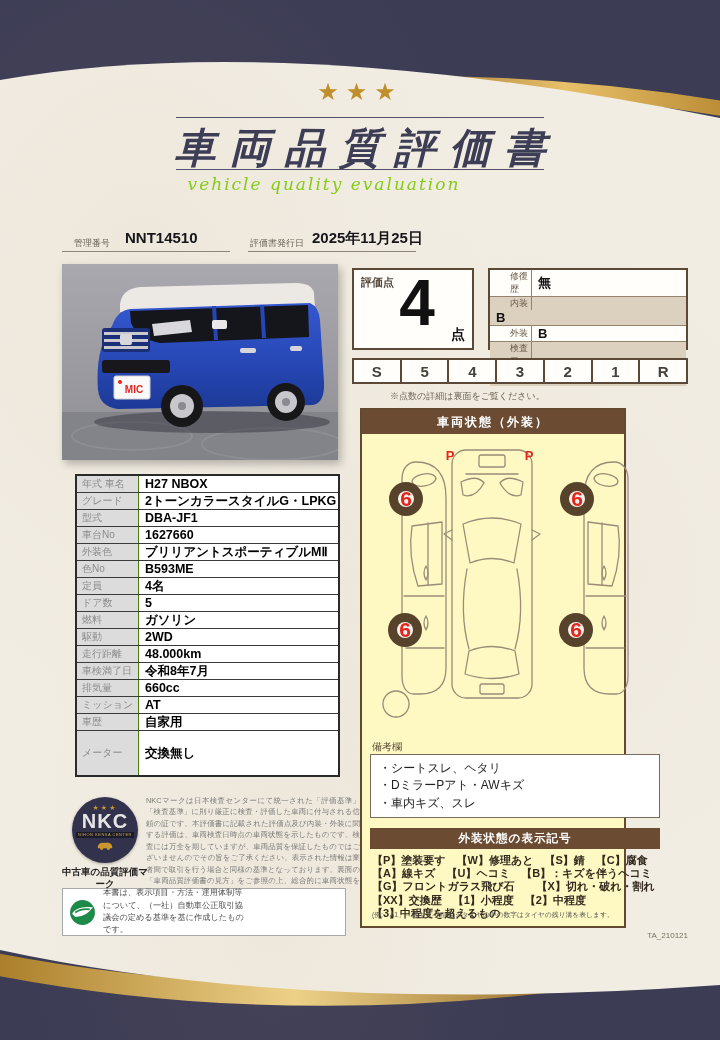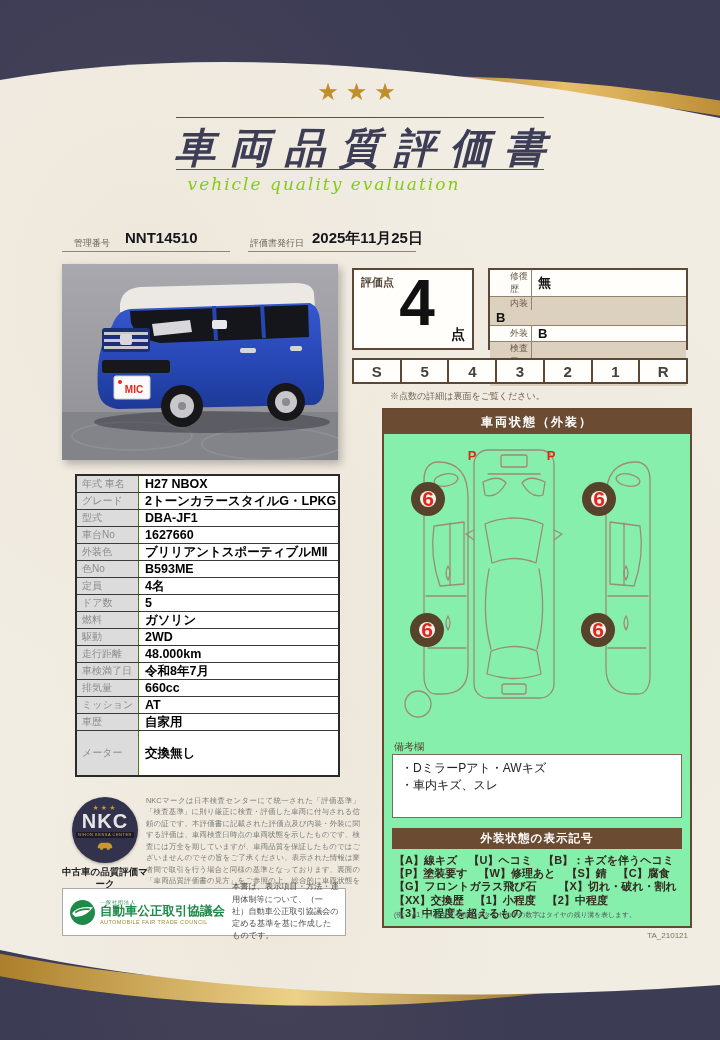--- a/index.html
+++ b/index.html
@@ -46,21 +46,21 @@
   .score-note { left:352px; top:390px; font-size:9px; color:#6b5f50;margin-left:38px; }
 
   
   .spec-table { left:75px; top:474px; width:265px; background:#fff; border:2px solid #2a2a2a; }
   .spec-row { display:flex; height:17px; border-bottom:1px solid #3a3a3a; }
   .spec-row:last-child { border-bottom:none; height:44px; }
   .spec-row .lab { width:62px; background:#dcdcdc; color:#8c8c8c; font-size:10px; display:flex; align-items:center; padding-left:5px; border-right:1px solid #4d7c0f; }
   .spec-row .val { flex:1; font-size:12.5px; font-weight:bold; color:#000; display:flex; align-items:center; padding-left:6px; white-space:nowrap; }
 
   
-  .panel { left:382px; top:408px; width:310px; height:520px; background:#86efac; border:2px solid #63492f; }
+  .panel { left:360px; top:408px; width:266px; height:520px; background:#fef9c3; border:2px solid #63492f; }
   .panel-header { height:24px; background:#6b4c33; color:#fff; font-size:12px; font-weight:bold; letter-spacing:2px; display:flex; align-items:center; justify-content:center; }
   .diagram { position:absolute; left:4px; top:26px; width:298px; height:302px; }
   .remarks-label { position:absolute; left:10px; top:330px; font-size:10px; font-weight:normal; color:#5a4a38; }
   .remarks-box { position:absolute; left:8px; top:344px; width:290px; height:64px; background:#fff; border:1.5px solid #7a6b58; padding:5px 8px; }
   .remarks-box div { font-size:12px; color:#222; line-height:1.45; }
   .legend-bar { position:absolute; left:8px; top:418px; width:290px; height:21px; background:#6b4c33; color:#fff; font-size:11.5px; font-weight:bold; letter-spacing:1px; display:flex; align-items:center; justify-content:center; }
   .legend-lines { position:absolute; left:10px; top:444px; width:288px; }
   .legend-lines div { font-size:11px; font-weight:bold; color:#33291e; line-height:1.2; white-space:nowrap; }
   .legend-foot { position:absolute; left:10px; top:500px; font-size:6.8px; color:#555; }
   .doc-code { left:588px; top:931px; width:100px; text-align:right; font-size:8px; color:#77705f; }
@@ -339,28 +339,29 @@
       </g>
       <g transform="translate(210,194)">
         <circle r="17" fill="#57422b"></circle>
           <circle r="8" fill="#f7f2e9"></circle>
         <text y="7" text-anchor="middle" font-size="21" font-weight="bold" fill="#e3251d" font-family="Liberation Sans, sans-serif">6</text>
       </g>
     </svg>
 
     <div class="remarks-label">備考欄</div>
     <div class="remarks-box">
+      <div>・シートスレ、ヘタリ</div>
       <div>・DミラーPアト・AWキズ</div>
       <div>・車内キズ、スレ</div>
     </div>
 
     <div class="legend-bar">外装状態の表示記号</div>
     <div class="legend-lines">
+      <div>【P】塗装要す　【W】修理あと　【S】錆　【C】腐食</div>
       <div>【A】線キズ　【U】ヘコミ　【B】：キズを伴うヘコミ</div>
-      <div>【P】塗装要す　【W】修理あと　【S】錆　【C】腐食</div>
       <div>【G】フロントガラス飛び石　　【X】切れ・破れ・割れ</div>
       <div>【XX】交換歴　【1】小程度　【2】中程度</div>
       <div>【3】中程度を超えるもの</div>
     </div>
     <div class="legend-foot">(例:「A1」→線キズ小程度)※タイヤの中の数字はタイヤの残り溝を表します。</div>
   </div>
   <div class="abs doc-code">TA_210121</div>
 
   <div class="abs nkc-logo">
     <div class="nkc-stars">★★★</div>
@@ -376,22 +377,17 @@
     <div class="nkc-home">日本検査センターホームページ：https://nihonkensa.jp</div>
   </div>
 
   <div class="abs aftc-box">
     <div class="aftc-logo">
       <svg width="27" height="27" viewBox="0 0 26 26">
         <circle cx="13" cy="13" r="12" fill="#1e8a4a"></circle>
         <path d="M3,14 Q8,6 23,8 Q16,18 6,17 Q4,16 3,14 Z" fill="#ffffff"></path>
         <path d="M6,13 Q12,9 20,10" stroke="#1e8a4a" stroke-width="1.6" fill="none"></path>
       </svg>
-      <div class="aftc-names">
-        <div class="aftc-small">一般社団法人</div>
-        <div class="aftc-org">自動車公正取引協議会</div>
-        <div class="aftc-en">AUTOMOBILE FAIR TRADE COUNCIL</div>
-      </div>
     </div>
     <div class="aftc-text">本書は、表示項目・方法・運用体制等について、（一社）自動車公正取引協議会の定める基準を基に作成したものです。</div>
   </div>
 
 </div>
 
 </body></html>

